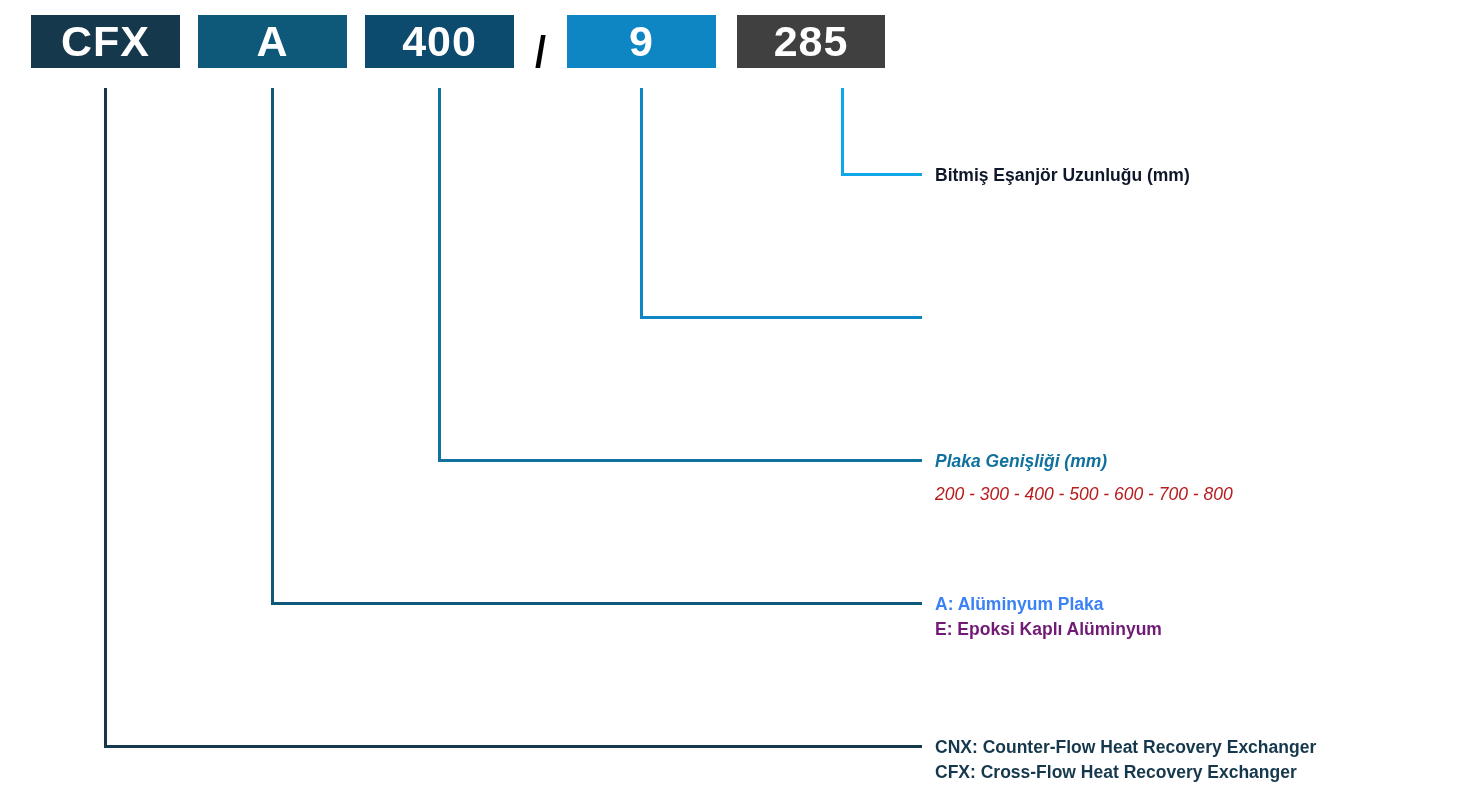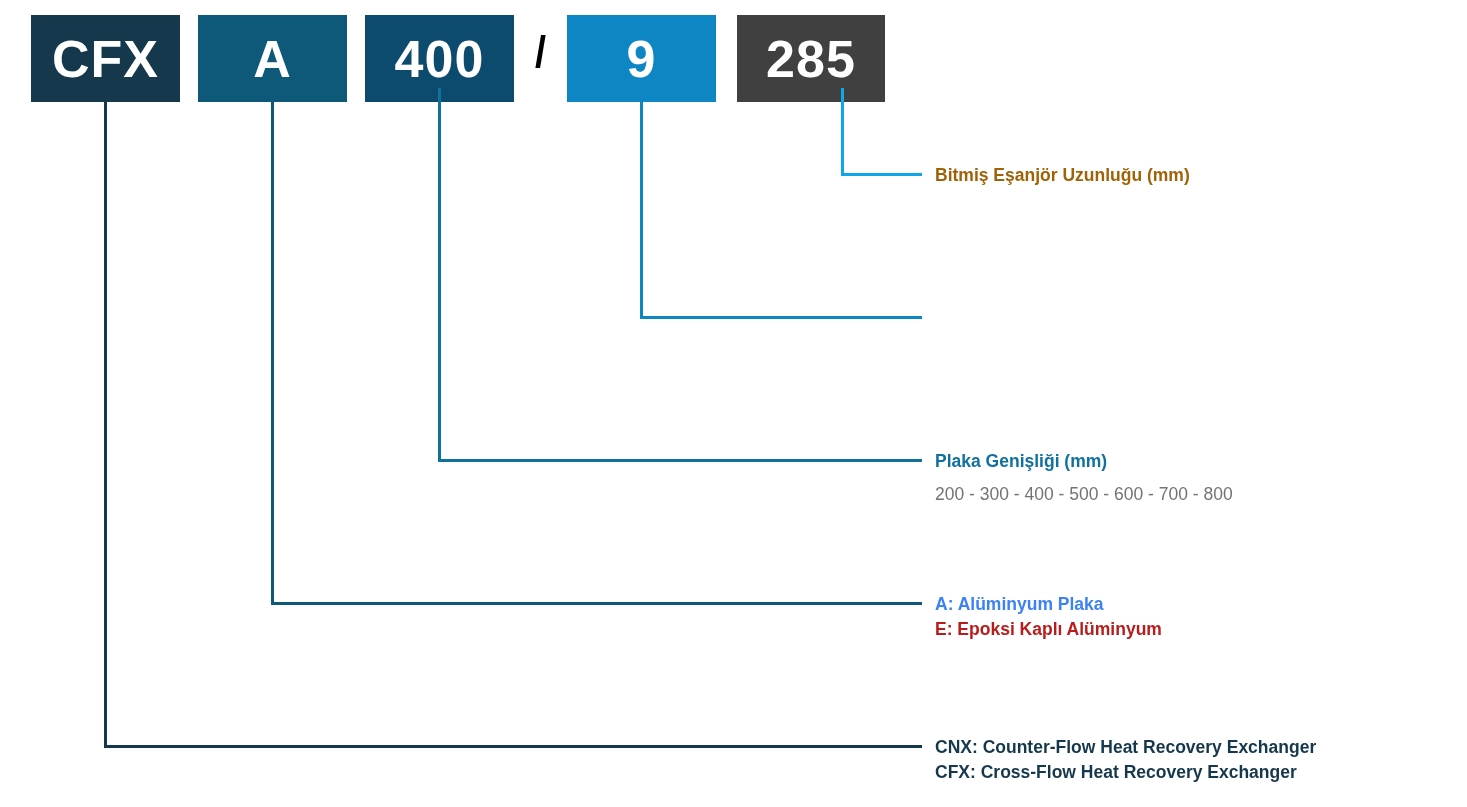--- a/index.html
+++ b/index.html
@@ -7,23 +7,23 @@
   body {
     width: 1467px; height: 807px;
     font-family: "Liberation Sans", sans-serif;
     position: relative; overflow: hidden;
   }
   .canvas {
     position: absolute; left: 0; top: 0;
     width: 1467px; height: 807px; background: #ffffff;
   }
   .code-box {
-    position: absolute; top: 15px; height: 87px;
+    position: absolute; top: 15px; height: 53px;
     display: flex; align-items: center; justify-content: center;
-    color: #ffffff; font-size: 52px; font-weight: bold;
+    color: #ffffff; font-size: 43px; font-weight: bold;
     letter-spacing: 1px;
   }
   .code-sep {
     position: absolute; top: 15px; height: 73px;
     display: flex; align-items: center; justify-content: center;
     color: #000000; font-size: 44px; font-weight: bold;
     transform: scaleX(0.9);
   }
   .vline { position: absolute; width: 3px; }
   .hline { position: absolute; height: 3px; }
@@ -59,32 +59,32 @@
   <div class="vline" style="left: 438px; top: 88px; height: 374px; background-color: rgb(16, 113, 159);"></div>
   <div class="hline" style="left: 438px; top: 459px; width: 484px; background-color: rgb(16, 113, 159);"></div>
 
   <div class="vline" style="left: 271px; top: 88px; height: 517px; background-color: rgb(14, 88, 122);"></div>
   <div class="hline" style="left: 271px; top: 602px; width: 651px; background-color: rgb(14, 88, 122);"></div>
 
   <div class="vline" style="left: 104px; top: 88px; height: 660px; background-color: rgb(22, 56, 77);"></div>
   <div class="hline" style="left: 104px; top: 745px; width: 818px; background-color: rgb(22, 56, 77);"></div>
 
   <div class="legend-item" style="top:163px;">
-    <div class="legend-title" style="color: #a16207;">Bitmiş Eşanjör Uzunluğu (mm)</div>
+    <div class="legend-title" style="color: #0f172a;">Bitmiş Eşanjör Uzunluğu (mm)</div>
   </div>
 
 
-  <div class="legend-item" style="top:449px;">
+  <div class="legend-item" style="top:449px;font-style:italic;">
     <div class="legend-title" style="color: rgb(16, 113, 159);">Plaka Genişliği (mm)</div>
-    <div class="legend-sub" style="color: #737373;">200 - 300 - 400 - 500 - 600 - 700 - 800</div>
+    <div class="legend-sub" style="color: #b91c1c;">200 - 300 - 400 - 500 - 600 - 700 - 800</div>
   </div>
 
   <div class="legend-item" style="top:592px;">
     <div class="legend-title" style="color: #3b82f6;">A: Alüminyum Plaka</div>
-    <div class="legend-title" style="color: #b91c1c; text-align: right;">E: Epoksi Kaplı Alüminyum</div>
+    <div class="legend-title" style="color: #701a75; text-align: right;">E: Epoksi Kaplı Alüminyum</div>
   </div>
 
   <div class="legend-item" style="top:735px;">
     <div class="legend-title" style="color: rgb(22, 56, 77);">CNX: Counter-Flow Heat Recovery Exchanger</div>
     <div class="legend-title" style="color: rgb(22, 56, 77);">CFX: Cross-Flow Heat Recovery Exchanger</div>
   </div>
 
 </div>
 
 </body></html>

